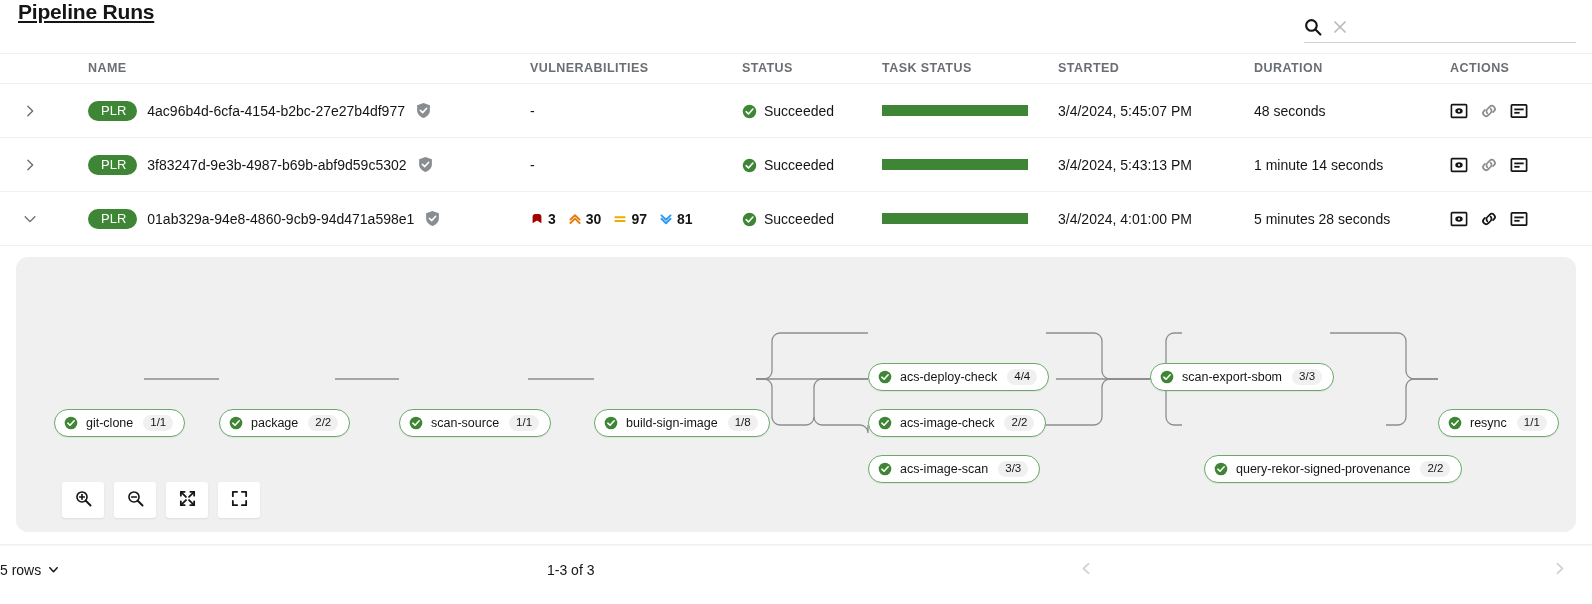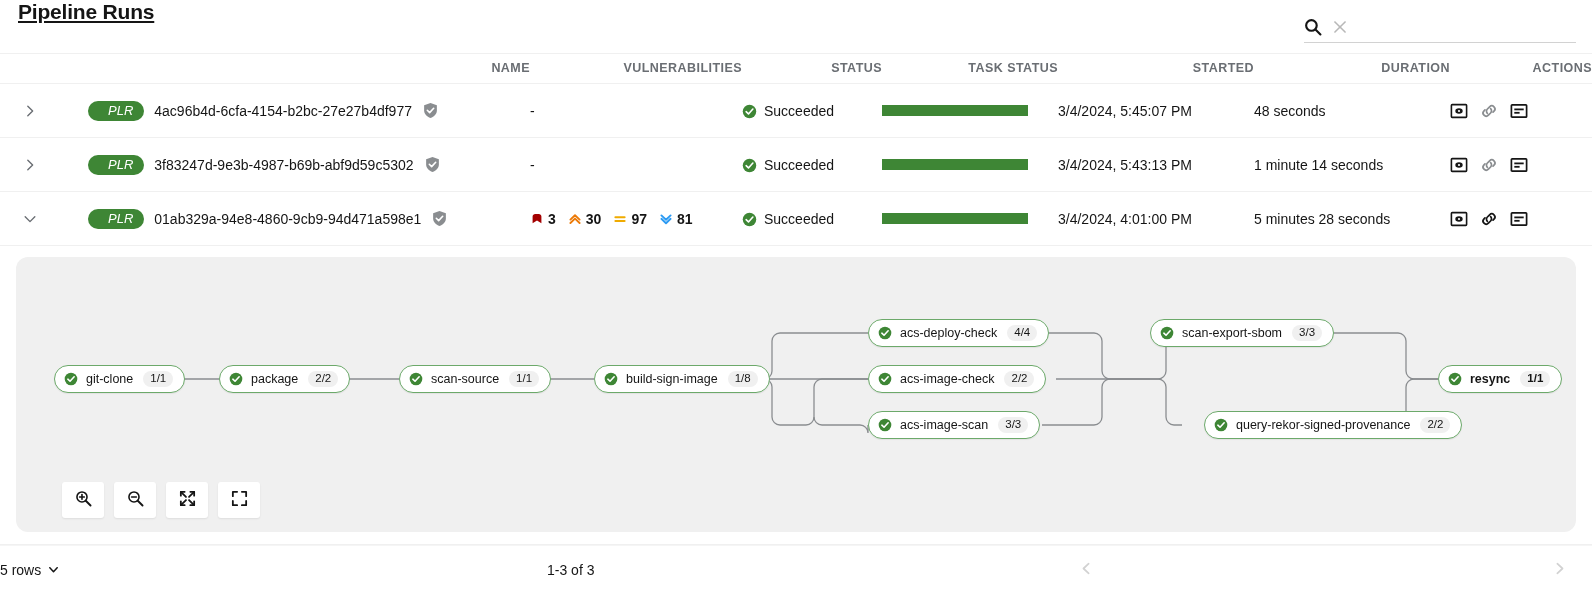--- a/index.html
+++ b/index.html
@@ -38,21 +38,21 @@
   }
   .search-input::placeholder { color:#a8a8a8; }
   .search-clear {
     width:18px; height:18px; flex:0 0 18px; color:#b8b8b8; cursor:pointer;
   }
 
   
   table.runs { width:100%; border-collapse:collapse; table-layout:fixed; }
   table.runs thead th {
     font-size:12.5px; font-weight:bold; color:#6a6e73;
-    letter-spacing:0.45px; text-align:right;
+    letter-spacing:0.45px; text-align:left;
     padding:7px 0 8px 0; border-top:1px solid #f0f0f0; border-bottom:1px solid #f0f0f0;
     vertical-align:middle;
   }
   table.runs tbody td {
     border-bottom:1px solid #f0f0f0;
     font-size:14px; color:#151515;
     padding:0; height:54px; vertical-align:middle;
   }
   .col-toggle { width:88px; }
   .col-name    { width:442px; }
@@ -65,22 +65,22 @@
 
   .toggle-btn {
     width:32px; height:32px; margin-left:14px;
     display:flex; align-items:center; justify-content:center;
     color:#6a6e73; cursor:pointer; background:none; border:none; padding:0;
   }
   .name-cell { display:flex; align-items:center; gap:10px; }
   .plr-badge {
     background:#3e8635; color:#ffffff;
     font-size:13px; font-weight:normal;
-    border-radius:30px; padding:3px 11px 4px 20px;
-    line-height:1; white-space:nowrap;font-style:italic;
+    border-radius:30px; padding:3px 11px 4px 13px;
+    line-height:1; white-space:nowrap;
   }
   .run-name { font-size:14px; color:#151515; }
   .shield-icon { width:17px; height:17px; color:#8a8d90; flex:0 0 17px; }
 
   .vuln-cell { display:flex; align-items:center; gap:6px; font-size:14px; font-weight:bold; }
   .vuln-group { display:flex; align-items:center; gap:4px; margin-right:6px; }
   .vuln-group svg { width:14px; height:14px; display:block; }
   .vuln-dash { color:#151515; font-weight:normal; }
 
   .status-cell { display:flex; align-items:flex-end; gap:7px; font-size:14px; }
@@ -116,20 +116,21 @@
     display:flex; align-items:center; gap:8px;
     background:#ffffff;
     border:1.5px solid #6ca96a;
     border-radius:20px;
     height:28px;
     padding:0 11px 0 9px;
     font-size:12.5px; color:#151515;
     white-space:nowrap;
     box-shadow:0 1px 1px rgba(3,3,3,0.06);
     cursor:pointer;
+    margin-top:44px;
   }
   .node .nstatus { width:14px; height:14px; flex:0 0 14px; }
   .node .ncount {
     background:#f0f0f0; color:#151515;
     border-radius:10px; padding:2px 7px; font-size:11.5px; line-height:1;
     margin-left:2px;
   }
   .graph-controls {
     position:absolute; left:46px; bottom:14px;
     display:flex; gap:10px;
@@ -539,21 +540,21 @@
 
           <div class="node" style="left:1188px; top:154px;justify-content:space-between;">
             <span class="nstatus"><svg viewBox="0 0 16 16">
                   <circle cx="8" cy="8" r="7.2" fill="#3e8635"></circle>
                   <polyline points="4.4,8.2 6.9,10.6 11.6,5.4" fill="none" stroke="#fff" stroke-width="1.8" stroke-linecap="round" stroke-linejoin="round"></polyline>
                 </svg></span>
             <span>query-rekor-signed-provenance</span>
             <span class="ncount">2/2</span>
           </div>
 
-          <div class="node" style="left:1422px; top:108px;font-weight:bold;">
+          <div class="node" style="left:1422px; top:108px;">
             <span class="nstatus"><svg viewBox="0 0 16 16">
                   <circle cx="8" cy="8" r="7.2" fill="#3e8635"></circle>
                   <polyline points="4.4,8.2 6.9,10.6 11.6,5.4" fill="none" stroke="#fff" stroke-width="1.8" stroke-linecap="round" stroke-linejoin="round"></polyline>
                 </svg></span>
             <span>resync</span>
             <span class="ncount">1/1</span>
           </div>
 
           <div class="graph-controls">
             <button class="gctl">

